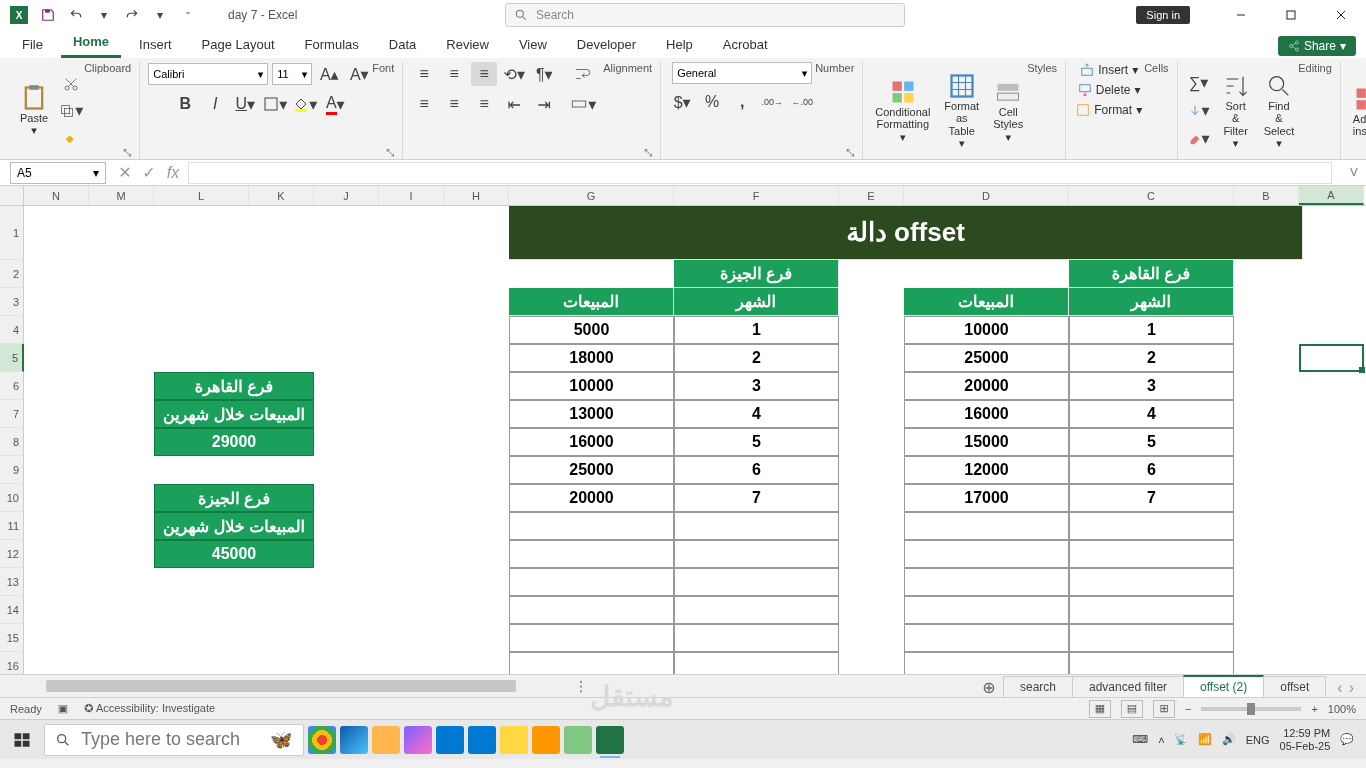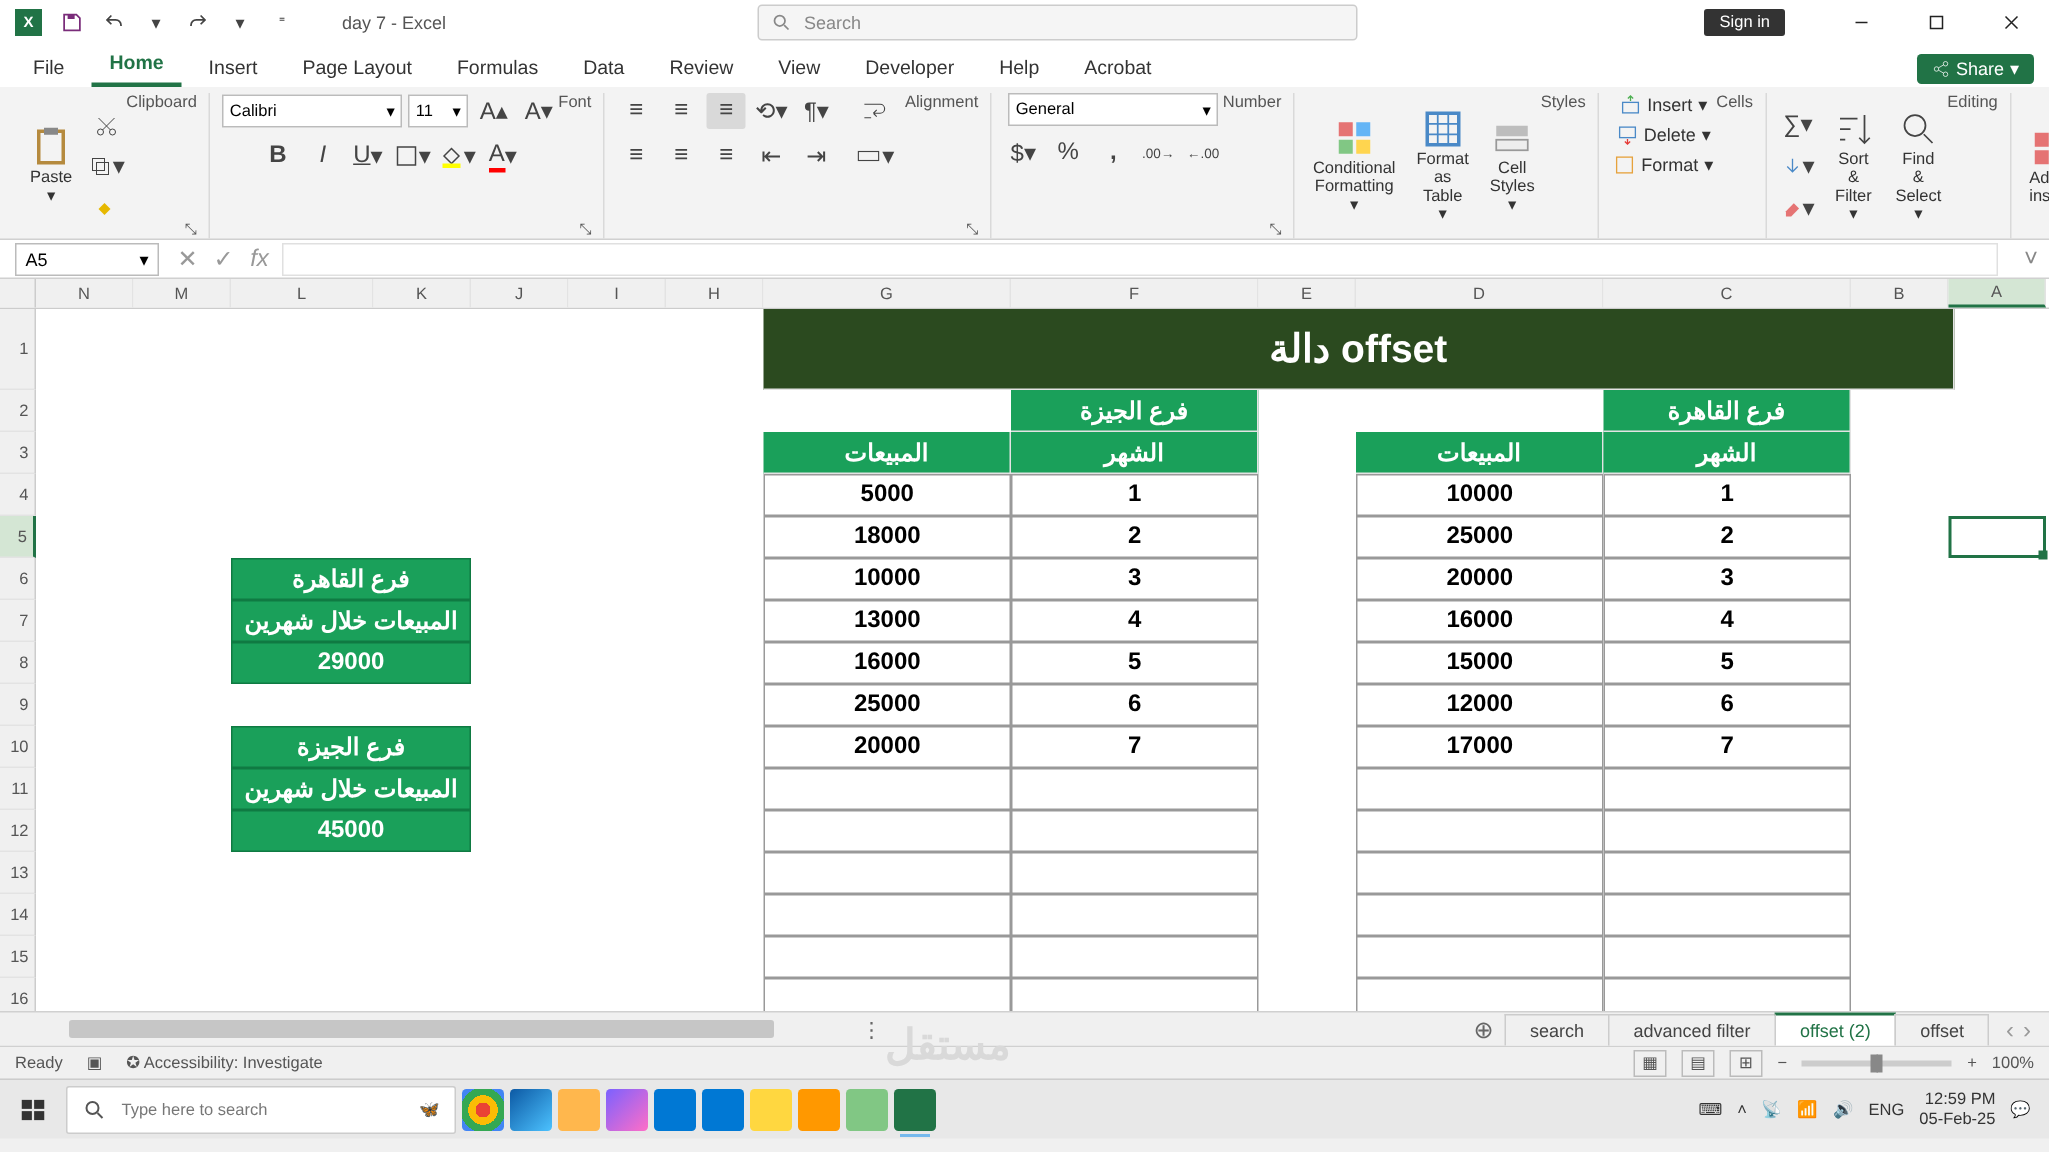--- a/index.html
+++ b/index.html
@@ -88,21 +88,21 @@
 .statusbar .right { margin-left: auto; display: flex; align-items: center; gap: 10px; }
 .viewbtn { width: 22px; height: 18px; border: 1px solid #bbb; display: flex; align-items: center; justify-content: center; }
 .zoom-slider { width: 100px; height: 4px; background: #ccc; position: relative; }
 .zoom-slider .tk { position: absolute; left: 50%; top: -4px; width: 1px; height: 12px; background: #888; }
 .zoom-slider .hd { position: absolute; left: 50%; top: -4px; width: 8px; height: 12px; background: #888; margin-left: -4px; }
 
 
 .taskbar { height: 40px; background: #e8e8e8; border-top: 1px solid #ccc; display: flex; align-items: center; padding: 0 4px; gap: 4px; }
 .taskbar .start { width: 36px; height: 36px; display: flex; align-items: center; justify-content: center; }
 .taskbar .start svg { width: 18px; height: 18px; color: #333; }
-.taskbar .searchbox { width: 260px; height: 32px; background: #fff; border: 1px solid #ccc; display: flex; align-items: center; padding: 0 10px; gap: 10px; color: #777; border-radius: 2px; font-size: 11px; }
+.taskbar .searchbox { width: 260px; height: 32px; background: #fff; border: 1px solid #ccc; display: flex; align-items: center; padding: 0 10px; gap: 10px; color: #777; border-radius: 2px; font-size: 18px; }
 .tb-icon { width: 28px; height: 28px; border-radius: 3px; display: flex; align-items: center; justify-content: center; position: relative; }
 .tb-icon.running::after { content: ""; position: absolute; bottom: -4px; left: 4px; right: 4px; height: 2px; background: #76b9ed; }
 .taskbar .tray { margin-left: auto; display: flex; align-items: center; gap: 10px; font-size: 11px; color: #333; padding-right: 8px; }
 .taskbar .clock { text-align: right; line-height: 1.1; }
 
 .watermark { position: absolute; left: 590px; top: 680px; font-size: 28px; color: #d9d9d9; font-weight: bold; letter-spacing: 2px; pointer-events: none; }
 </style>
 </head>
 <body>
 

